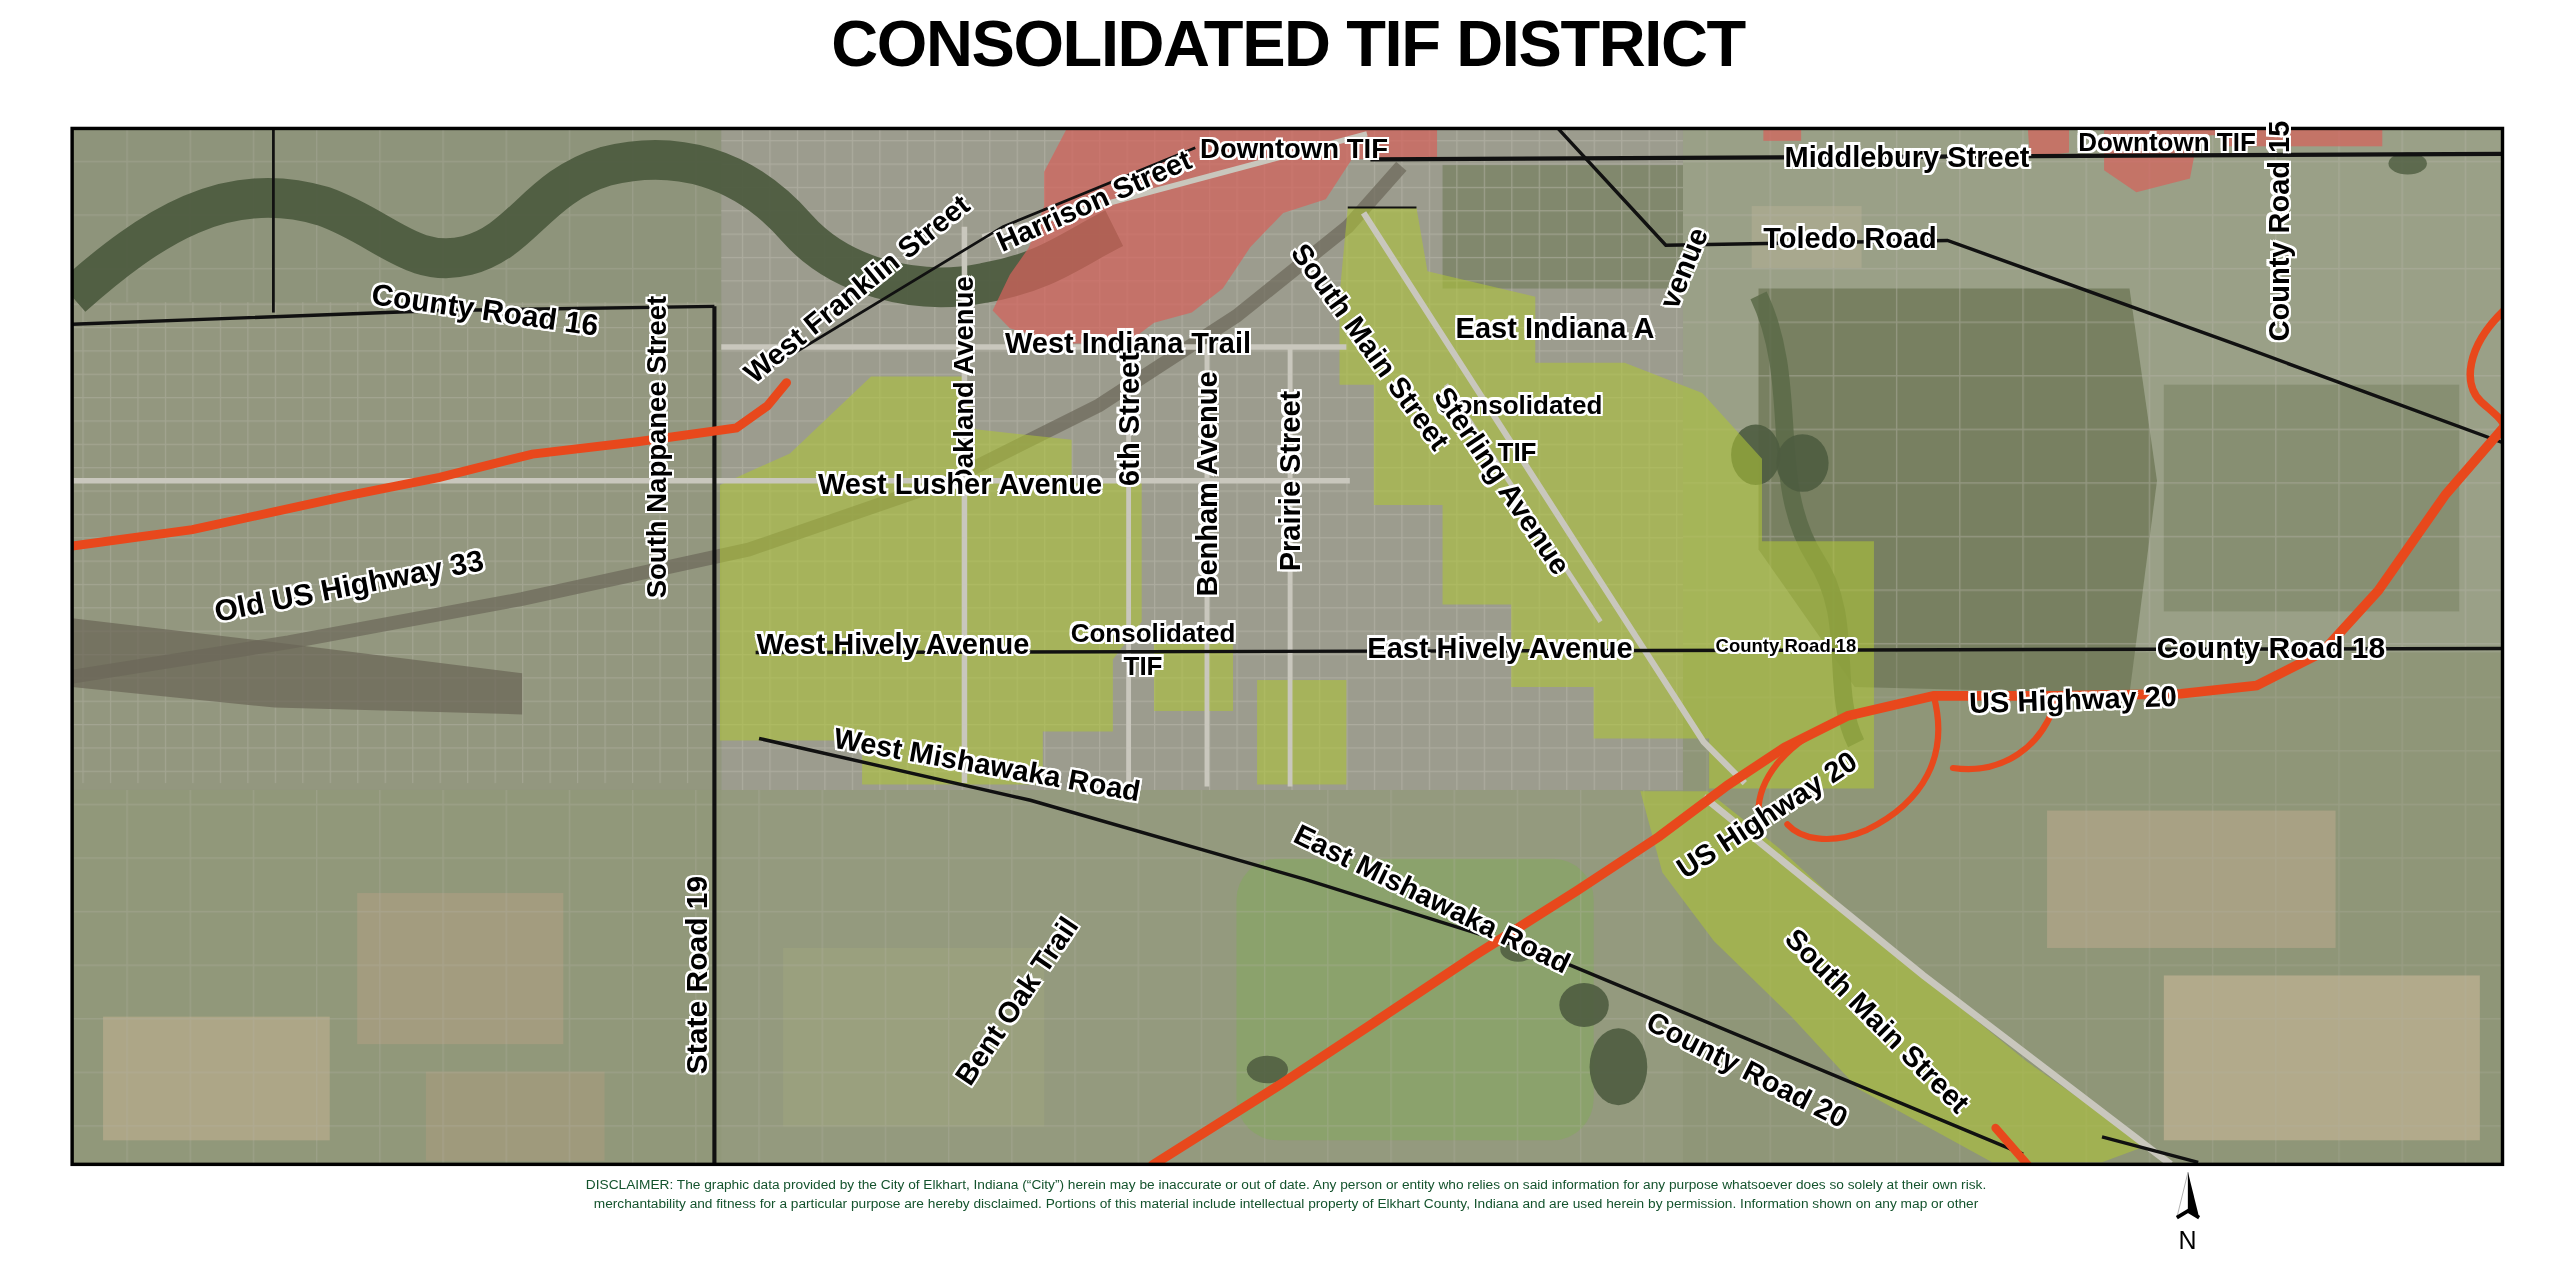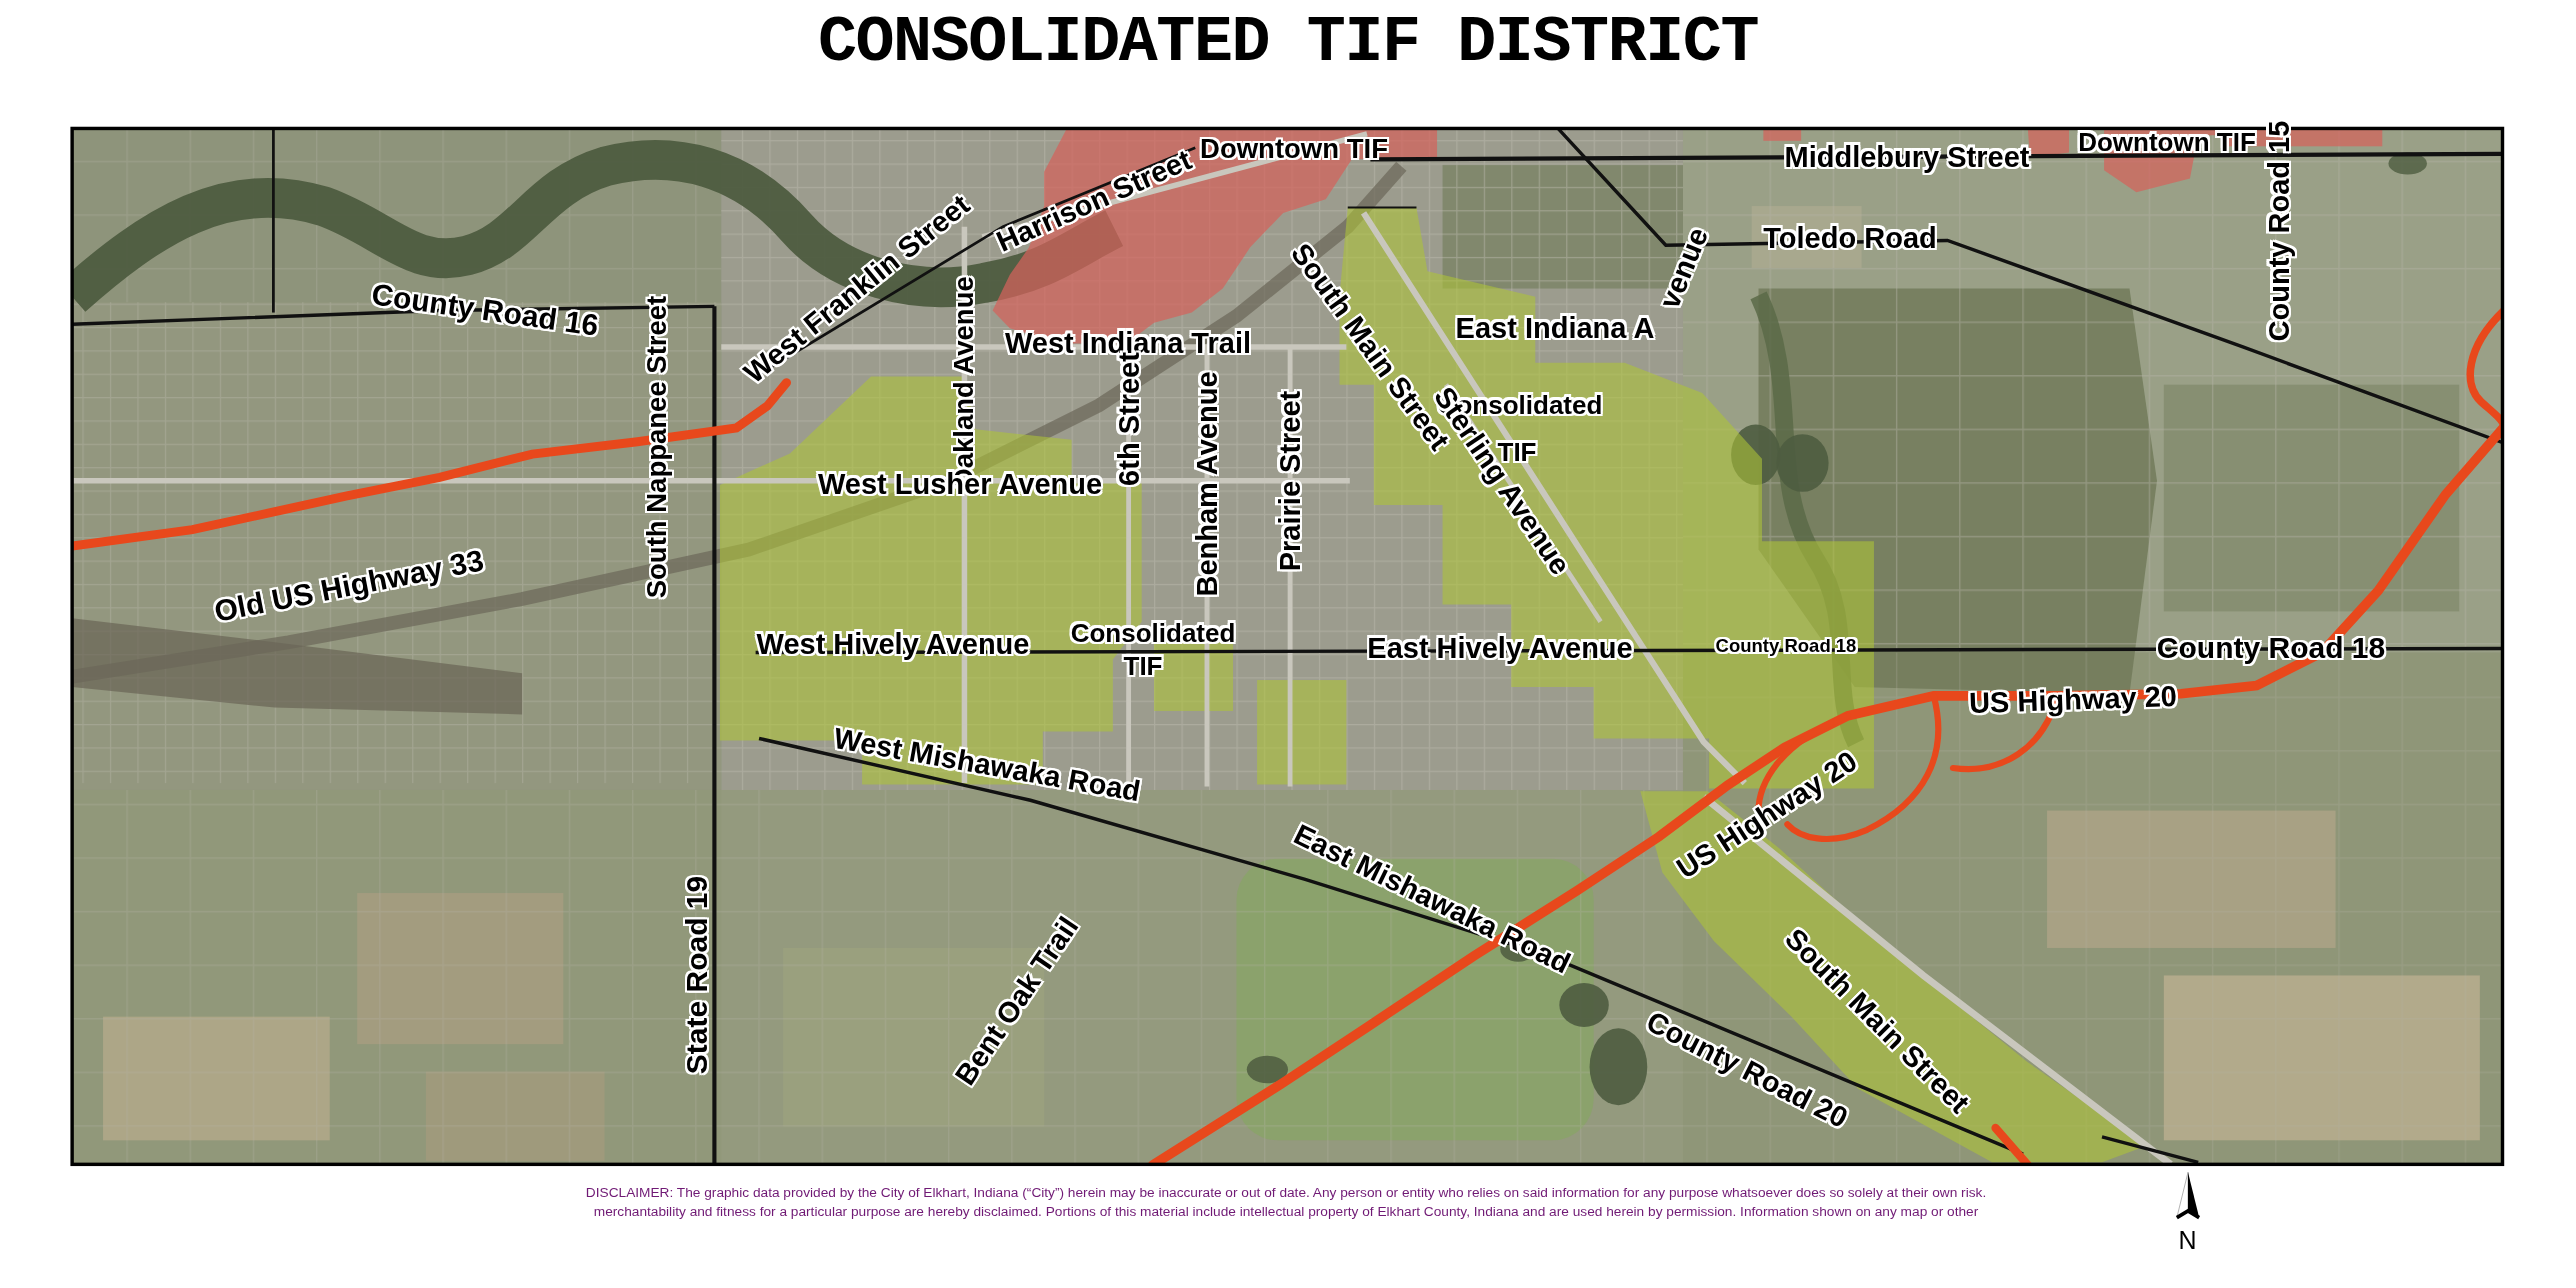--- a/index.html
+++ b/index.html
@@ -1,32 +1,32 @@
 <!DOCTYPE html>
 <html style="font-size:11px"><head>
 <meta charset="utf-8">
 <style>
   html,body{margin:0;padding:0;background:#ffffff;}
   body{width:2576px;height:1288px;position:relative;font-family:"Liberation Sans",sans-serif;overflow:hidden;}
   .page-title{
     position:absolute;left:0;top:5.5px;width:2576px;text-align:center;
     font-size:65px;font-weight:bold;letter-spacing:-1.4px;color:#000;margin:0;
-    font-family:Liberation Mono, monospace;
+    font-family:Liberation Sans, sans-serif;
   }
   .map-wrap{position:absolute;left:0;top:0;width:2576px;height:1288px;}
   .lbl{
     position:absolute;font-weight:bold;color:#000;white-space:nowrap;
     transform:translate(-50%,-50%);
     text-shadow:-2.1px -2.1px 0 #fff,2.1px -2.1px 0 #fff,-2.1px 2.1px 0 #fff,2.1px 2.1px 0 #fff,
                  0 -2.1px 0 #fff,0 2.1px 0 #fff,-2.1px 0 0 #fff,2.1px 0 0 #fff,
                  -0.7px -0.7px 0 #fff,0.7px 0.7px 0 #fff;
   }
   .disclaimer{
     position:absolute;left:1286px;top:1176px;transform:translateX(-50%);
-    width:1992px;text-align:center;font-size:13.7px;line-height:18.5px;color:#701a75;margin-top:8px;
+    width:1992px;text-align:center;font-size:13.7px;line-height:18.5px;color:#14532d;
   }
   .north{position:absolute;left:2160px;top:1170px;width:55px;text-align:center;}
   .north .n-letter{font-size:25px;font-weight:normal;color:#000;margin-top:-4.1px;font-family:"Liberation Sans",sans-serif;}
 </style>
 </head>
 <body>
 
 <h1 class="page-title">CONSOLIDATED TIF DISTRICT</h1>
 
 <div class="map-wrap">

